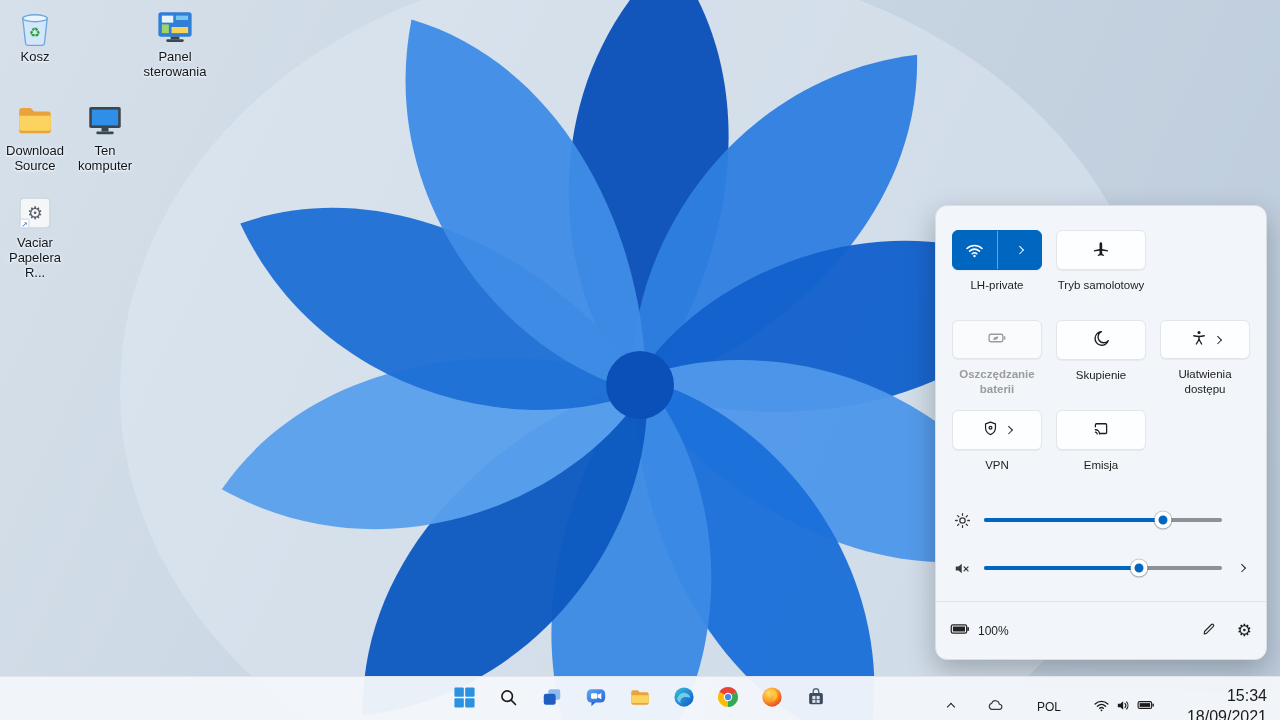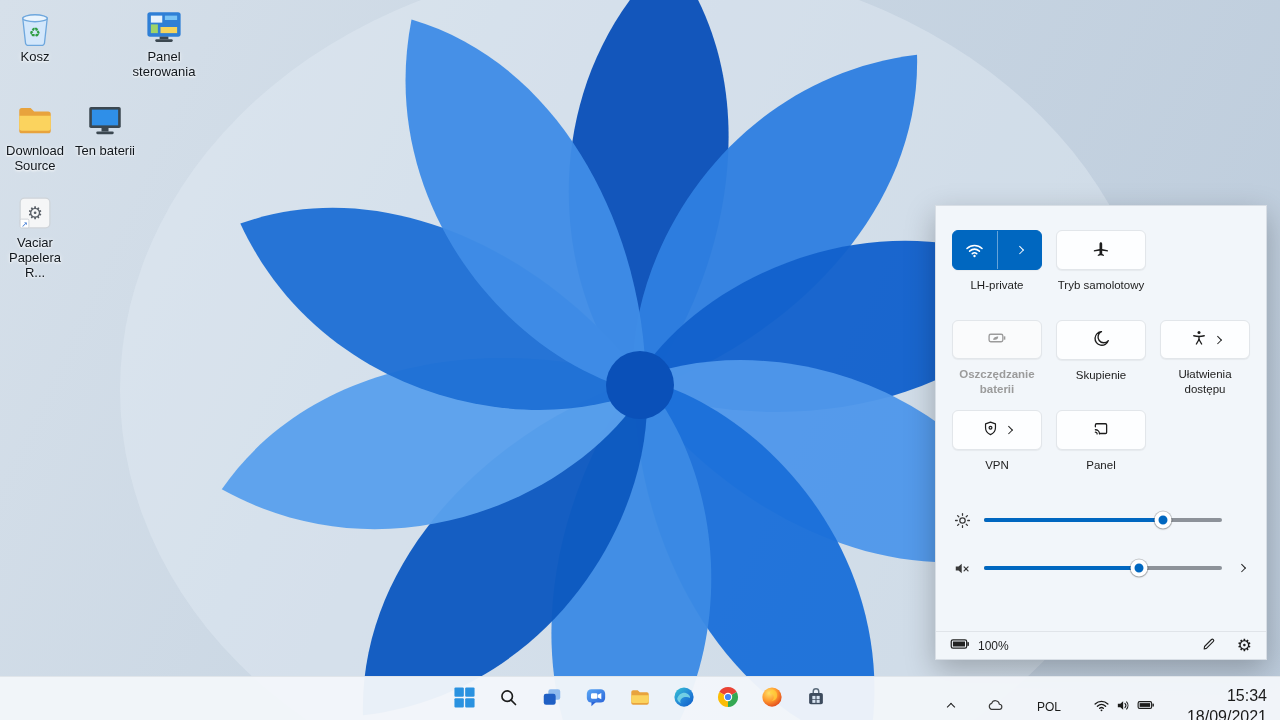--- a/index.html
+++ b/index.html
@@ -8,26 +8,26 @@
 
   
   .desktop { position:absolute; inset:0; background:linear-gradient(115deg,#d6e0ea 0%,#c9d6e3 45%,#bccbdb 100%); }
   .wallpaper { position:absolute; inset:0; }
 
   
   .desk-icon { position:absolute; width:66px; display:flex; flex-direction:column; align-items:center; gap:2px; cursor:pointer; z-index:2; }
   .desk-icon .ic { width:42px; height:42px; display:flex; align-items:center; justify-content:center; }
   .desk-label { font-size:13px; color:#10161c; text-align:center; line-height:1.15;
                 text-shadow:0 1px 2px rgba(255,255,255,.95), 0 0 5px rgba(255,255,255,.75); }
-  .di-kosz { left:2px; top:6px; } .di-siec { left:72px; top:6px; } .di-panel { left:131px; top:6px; }
+  .di-kosz { left:2px; top:6px; } .di-siec { left:72px; top:6px; } .di-panel { left:142px; top:6px; }
   .di-download { left:2px; top:100px; } .di-komputer { left:72px; top:100px; } .di-vaciar { left:2px; top:192px; }
 
   
   .qs-panel { position:absolute; right:13px; bottom:60px; width:332px; height:455px;
-              background:#f2f6fa; border:1px solid #d8dee5; border-radius:0;
+              background:#f2f6fa; border:1px solid #d8dee5; border-radius:12px;
               box-shadow:0 10px 28px rgba(0,0,0,.25); padding:24px 16px 0; z-index:20; }
   .tile-grid { display:grid; grid-template-columns:repeat(3,1fr); column-gap:14px; margin-bottom:14px; }
   .qs-cell { display:flex; flex-direction:column; align-items:center; height:76px; position:relative; }
   .tile { height:40px; width:100%; border-radius:6px; border:1px solid #e2e6ea; background:#fdfeff;
           display:flex; align-items:center; justify-content:center; gap:7px; color:#1d1d1d;
           cursor:pointer; box-shadow:0 1px 1px rgba(0,0,0,.05); }
   .tile.on { background:var(--accent,#0067c0); border-color:var(--accent,#0067c0); color:#fff; }
   .tile.on-dark { background:var(--tile-active-dark,#17468f); border-color:var(--tile-active-dark,#17468f); color:#fff; }
   .tile.disabled { color:#9b9b9b; background:#fafbfc; }
   .tile.split { gap:0; padding:0; }
@@ -46,21 +46,21 @@
 
   .slider-row { display:flex; align-items:center; gap:12px; height:40px; margin-top:8px; }
   .slider-icon { width:20px; display:flex; justify-content:center; color:#3a3a3a; }
   .track { flex:1; height:4px; background:#8d9299; border-radius:2px; position:relative; cursor:pointer; }
   .fill { height:100%; background:var(--accent,#0067c0); border-radius:2px; width:50%; }
   .thumb { position:absolute; top:50%; left:50%; transform:translate(-50%,-50%); width:17px; height:17px;
            border-radius:50%; background:var(--accent,#0067c0); border:4px solid #fff;
            box-shadow:0 0 0 1px rgba(0,0,0,.18), 0 1px 2px rgba(0,0,0,.2); cursor:pointer; }
   .row-end { width:16px; display:flex; justify-content:center; color:#222; }
 
-  .qs-footer { position:absolute; left:0; right:0; bottom:0; height:28px; border-top:1px solid #e0e4e9;
+  .qs-footer { position:absolute; left:0; right:0; bottom:0; height:58px; border-top:1px solid #e0e4e9;
                display:flex; align-items:center; justify-content:space-between; padding:0 14px; }
   .battery-chip { display:flex; align-items:center; gap:8px; font-size:12px; color:#1d1d1d; cursor:pointer;
                   background:none; border:none; font-family:inherit; }
   .footer-actions { display:flex; gap:20px; }
   .icon-btn { background:none; border:none; cursor:pointer; color:#1d1d1d; display:flex; align-items:center; font-size:15px; }
 
   
   .taskbar { position:absolute; left:0; right:0; bottom:0; height:44px;
              background:rgba(242,246,250,.96); border-top:1px solid #e0e5ea; z-index:30; }
   .tb-center { position:absolute; left:50%; top:0; transform:translateX(-50%); height:100%;
@@ -153,21 +153,21 @@
 
   <div class="desk-icon di-komputer">
     <span class="ic">
       <svg viewBox="0 0 48 48" width="42" height="42">
         <rect x="6" y="8" width="36" height="24" rx="2" fill="#3b4750"></rect>
         <rect x="9" y="11" width="30" height="18" fill="#2f8fe8"></rect>
         <rect x="20" y="32" width="8" height="4" fill="#3b4750"></rect>
         <rect x="14" y="36" width="20" height="3" rx="1.5" fill="#3b4750"></rect>
       </svg>
     </span>
-    <span class="desk-label">Ten baterii</span>
+    <span class="desk-label">Ten komputer</span>
   </div>
 
   <div class="desk-icon di-vaciar">
     <span class="ic">
       <svg viewBox="0 0 48 48" width="42" height="42">
         <rect x="7" y="7" width="34" height="34" rx="5" fill="#f5f6f7" stroke="#cfd4d9" stroke-width="1.5"></rect>
         <text x="24" y="31" font-size="20" text-anchor="middle" fill="#5a6068">⚙</text>
         <rect x="7" y="31" width="10" height="10" rx="1.5" fill="#fff" stroke="#c9ced3"></rect>
         <text x="12" y="39.5" font-size="9" text-anchor="middle" fill="#2f6fd0">↗</text>
       </svg>
@@ -268,21 +268,21 @@
       <div class="qs-cell">
         <button class="tile">
           <span>
             <svg viewBox="0 0 24 24" width="18" height="18" fill="none" stroke="currentColor" stroke-width="1.7" stroke-linecap="round">
               <path d="M4.5 9 V6.5 a1.5 1.5 0 0 1 1.5 -1.5 h12 a1.5 1.5 0 0 1 1.5 1.5 v10 a1.5 1.5 0 0 1 -1.5 1.5 h-7"></path>
               <path d="M4.5 13 a5.5 5.5 0 0 1 5.5 5.5"></path>
               <path d="M4.5 16.2 a2.3 2.3 0 0 1 2.3 2.3"></path>
             </svg>
           </span>
         </button>
-        <div class="tile-label">Panel</div>
+        <div class="tile-label">Emisja</div>
       </div>
 
       <div class="qs-cell"></div>
     </div>
 
     <div class="slider-row">
       <span class="slider-icon">
         <svg viewBox="0 0 24 24" width="19" height="19" fill="none" stroke="currentColor" stroke-width="1.6" stroke-linecap="round">
           <circle cx="12" cy="12" r="3.4"></circle>
           <path d="M12 3.2 V5.4 M12 18.6 V20.8 M3.2 12 H5.4 M18.6 12 H20.8 M5.8 5.8 L7.3 7.3 M16.7 16.7 L18.2 18.2 M18.2 5.8 L16.7 7.3 M7.3 16.7 L5.8 18.2"></path>

